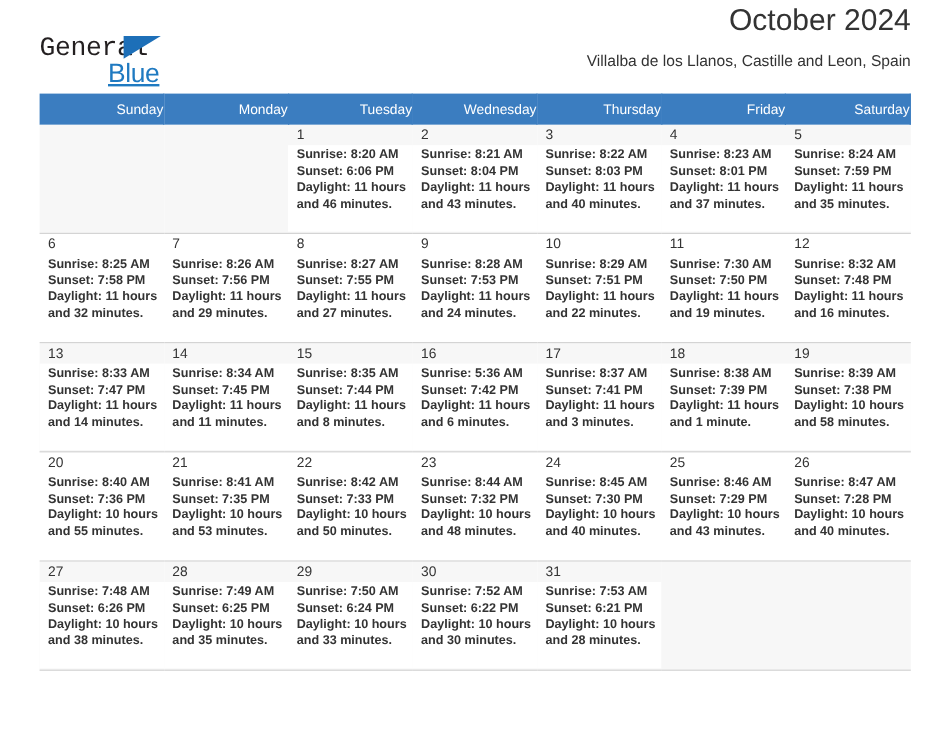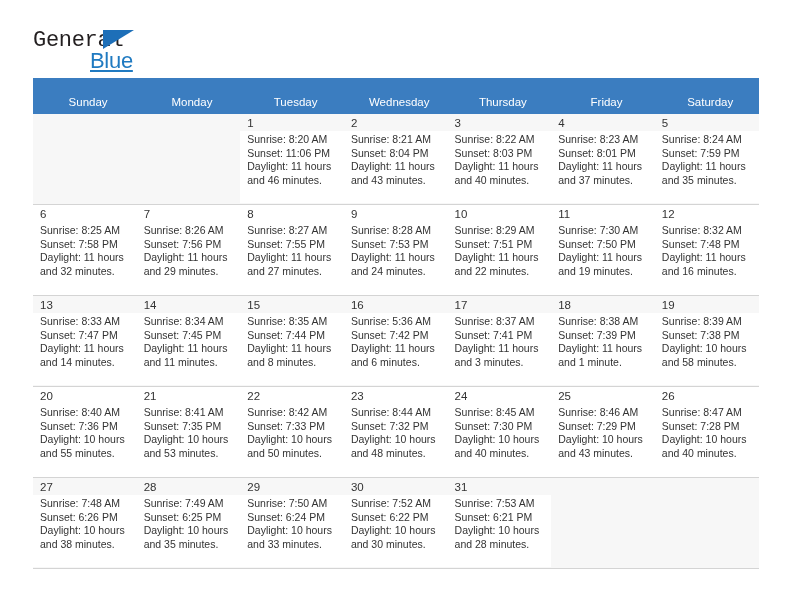--- a/index.html
+++ b/index.html
@@ -85,22 +85,22 @@
   .calendar {
     width: 726px;
     border-collapse: collapse;
     table-layout: fixed;
   }
   .calendar th {
     background: #3b7dc0;
     color: #ffffff;
     font-size: 11.5px;
     font-weight: normal;
-    text-align: center;
-    padding: 18px 0 6px 7px;
+    text-align: right;
+    padding: 8px 0 6px 7px;
     height: 21px;
     box-sizing: border-box;
     border-right: 1px solid #3b7dc0;
   }
   .calendar td {
     vertical-align: top;
     height: 90px;
     padding: 0;
     border-bottom: 1px solid #d4d4d4;
     background: #ffffff;
@@ -120,20 +120,21 @@
     line-height: 15px;
     padding-top: 2px;
     padding-left: 1px;
   }
   .cell-body {
     background: #ffffff;
     margin: 0 -6px;
     padding: 2px 6px 0 7px;
     height: 72px;
     box-sizing: border-box;
+    font-weight: bold;
   }
   .info-line {
     font-size: 10.5px;
     color: #333333;
     line-height: 13.6px;
     white-space: nowrap;
   }
   .empty .cell-body { background: transparent; }
 </style>
 </head>
@@ -142,20 +143,24 @@
 <div class="page">
 
   <div class="header">
 
     <div class="logo">
       <span class="logo-general">General</span>
       <span class="logo-tri"></span>
       <span class="logo-blue">Blue</span>
     </div>
 
+    <div class="title-block">
+      <div class="cal-title">October 2024</div>
+      <div class="cal-subtitle">Villalba de los Llanos, Castille and Leon, Spain</div>
+    </div>
 
   </div>
 
   <table class="calendar">
     <thead>
       <tr id="weekday-row">
           <th>Sunday</th>
           <th>Monday</th>
           <th>Tuesday</th>
           <th>Wednesday</th>
@@ -176,21 +181,21 @@
             <div class="cell empty">
               <div class="daynum"></div>
               <div class="cell-body"></div>
             </div>
           </td>
           <td>
             <div class="cell">
               <div class="daynum">1</div>
               <div class="cell-body">
                 <div class="info-line">Sunrise: 8:20 AM</div>
-                <div class="info-line">Sunset: 11:06 PM</div>
+                <div class="info-line">Sunset: 6:06 PM</div>
                 <div class="info-line">Daylight: 11 hours</div>
                 <div class="info-line">and 46 minutes.</div>
               </div>
             </div>
           </td>
           <td>
             <div class="cell">
               <div class="daynum">2</div>
               <div class="cell-body">
                 <div class="info-line">Sunrise: 8:21 AM</div>

